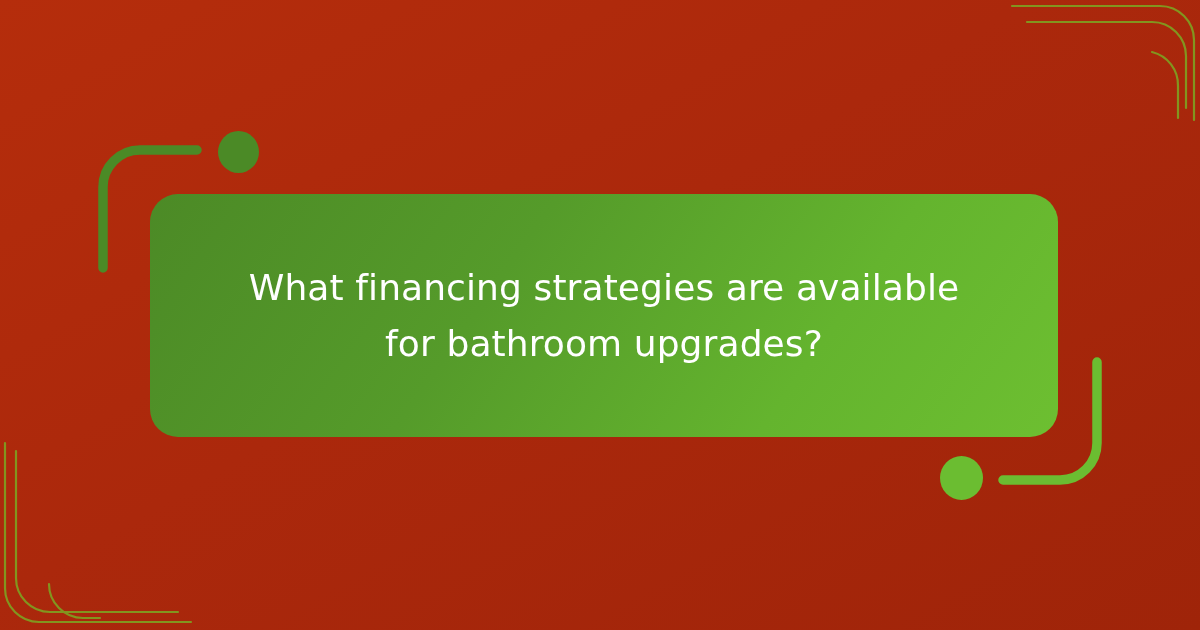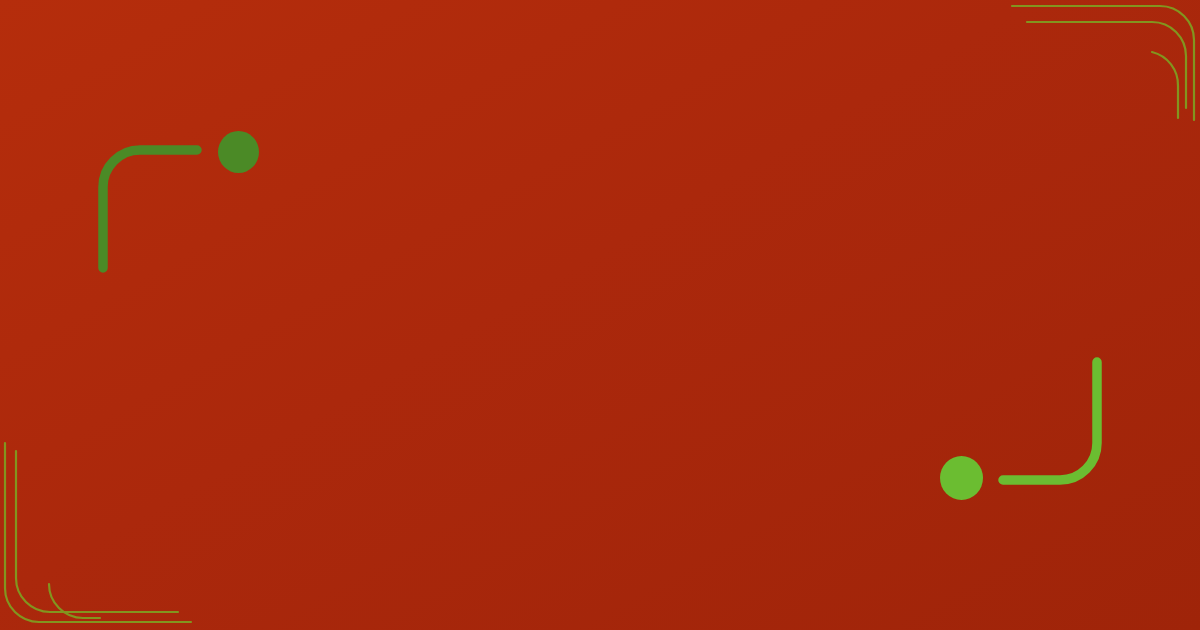--- a/index.html
+++ b/index.html
@@ -97,14 +97,17 @@
   </svg>
 
   <svg class="deco-layer" viewBox="0 0 1200 630" xmlns="http://www.w3.org/2000/svg">
     <path d="M 197 150 H 140 A 37 37 0 0 0 103 187 V 268" fill="none" stroke="#4b8a26" stroke-width="9.5" stroke-linecap="round"></path>
     <path d="M 1003 480 H 1060 A 37 37 0 0 0 1097 443 V 362" fill="none" stroke="#6bbd31" stroke-width="9.5" stroke-linecap="round"></path>
   </svg>
 
   <div class="deco-circle" id="circle-top-left"></div>
   <div class="deco-circle" id="circle-bottom-right"></div>
 
+  <div id="quote-card">
+    <div id="quote-text">What financing strategies are available for bathroom upgrades?</div>
+  </div>
 
 </div>
 
 </body></html>

